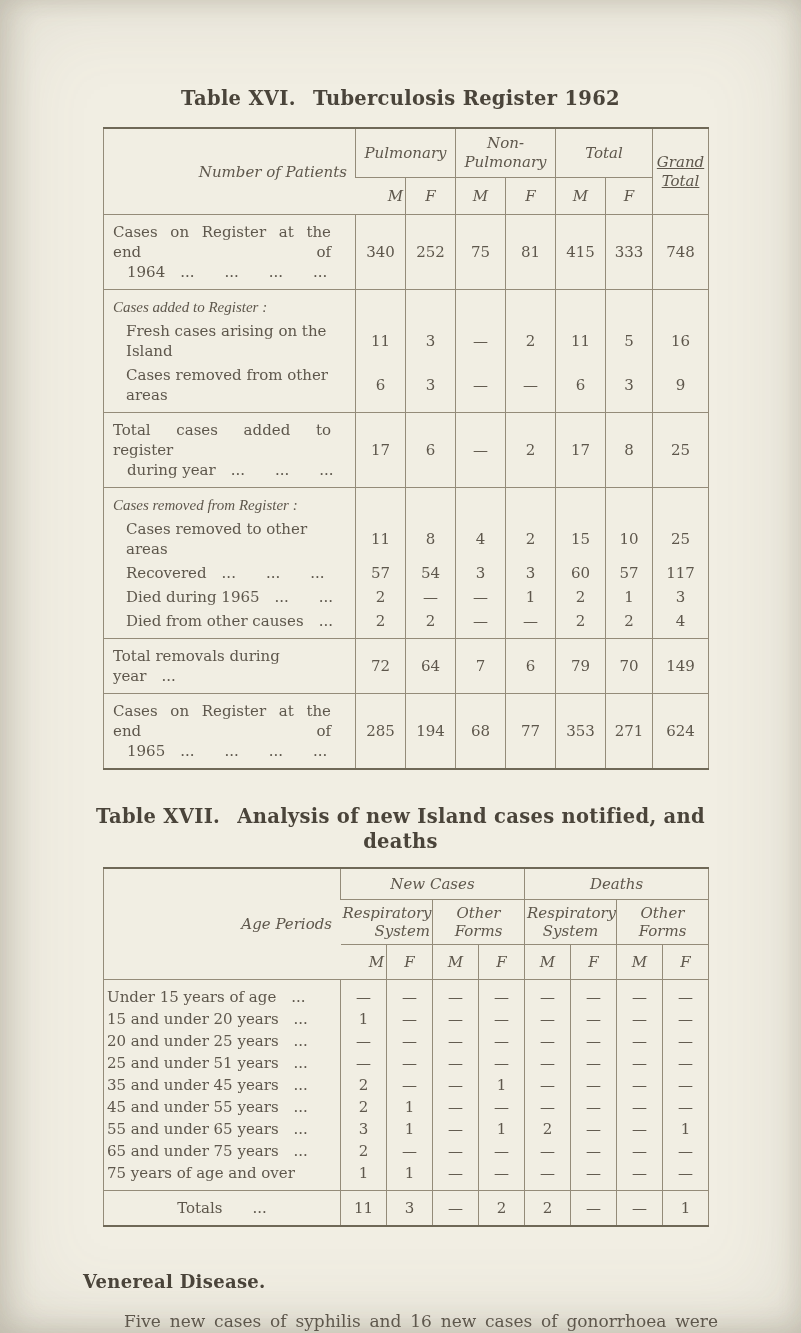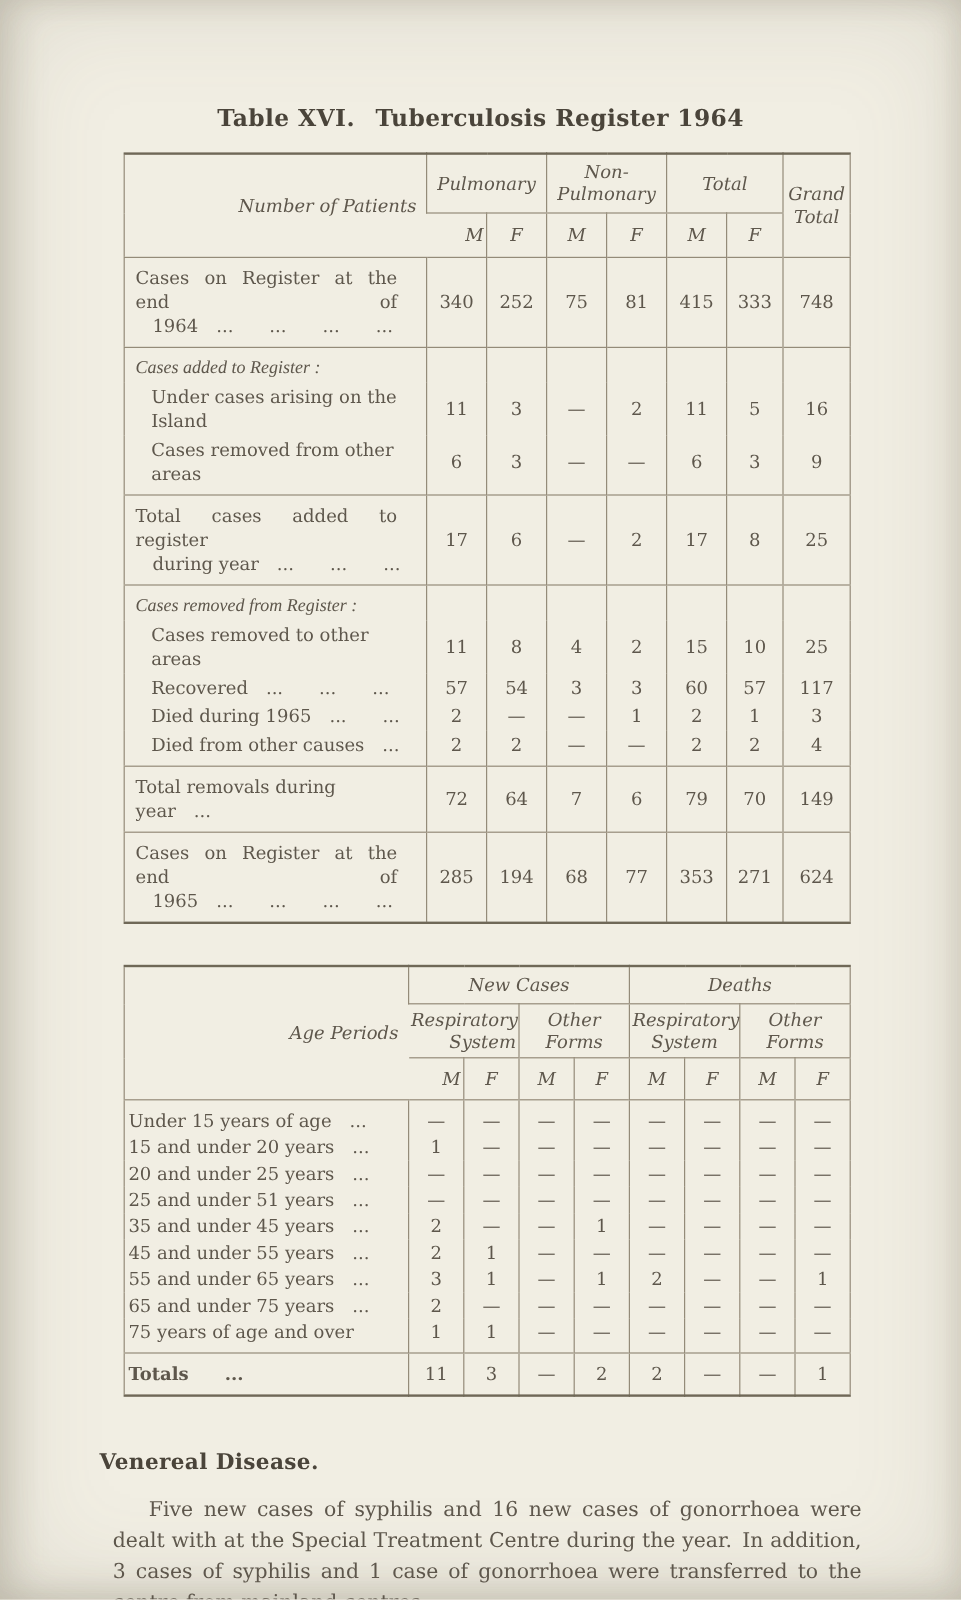--- a/index.html
+++ b/index.html
@@ -33,51 +33,51 @@
   }
   th,td{
     border-left:1px solid var(--line);
     font-weight:normal;font-size:15px;line-height:20px;
     text-align:center;vertical-align:middle;padding:2px 3px;color:var(--ink);
   }
   th:first-child,td:first-child{border-left:none;text-align:right;}
   thead th{font-style:italic;}
   th.c-group{border-bottom:1px solid var(--line);padding:5px 2px;line-height:19px;}
   th.c-label{padding:4px 8px;}
-  th.c-grand{padding:4px 2px;line-height:19px;}
+  th.c-grand{padding:4px 2px;line-height:19px;text-decoration:underline;}
   th.c-mf{padding:8px 2px;}
   td.lbl{text-align:left;padding-left:9px;padding-right:20px;}
   td.lbl.sub{padding-left:22px;}
   td.lbl.it{font-style:italic;font-family:Liberation Serif, serif;}
   .l1.just{text-align:justify;text-align-last:justify;padding-right:4px;}
   .l2{padding-left:14px;}
   tr.gs td{border-top:1px solid var(--line);}
   tr.pt td{padding-top:7px;}
   tr.pb td{padding-bottom:7px;}
-  td.lbl-center{font-weight:bold;}
+  td.lbl-center{text-align:center;}
   .h-title2{margin-top:34px;}
   .t-wrap2{margin-top:13px;}
   .t2 th.c-top{border-bottom:1px solid var(--line);padding:5px 2px;}
   .t2 th.c-sub{border-bottom:1px solid var(--line);padding:4px 2px;line-height:18px;}
   .t2 th.c-mf{padding:7px 2px;}
   .t2 td{line-height:20px;padding:1px 3px;}
   .section{margin-top:44px;}
   .sec-heading{
     font-weight:bold;font-size:18px;color:var(--heading_ink);
     margin:0 0 16px 83px;letter-spacing:.3px;
   }
   .prose{width:624px;margin:0 0 18px 94px;text-align:justify;font-size:17px;line-height:26px;}
   .prose.indent{text-indent:30px;}
 </style>
 </head>
 <body>
 
 <div class="page">
 
-  <div class="h-title">Table XVI.  Tuberculosis Register 1964</div>
+  <div class="h-title">Table XVI.  Tuberculosis Register 1962</div>
 
   <div class="t-wrap">
     <table class="tbl t1">
       <colgroup>
         <col style="width:252px">
           <col style="width:50px">
           <col style="width:50px">
         <col style="width:50px">
           <col style="width:50px">
           <col style="width:50px">
@@ -119,21 +119,21 @@
           <td class="lbl it">Cases added to Register :</td>
           <td></td>
           <td></td>
           <td></td>
           <td></td>
           <td></td>
           <td></td>
           <td></td>
         </tr>
         <tr>
-          <td class="lbl sub">Under cases arising on the Island</td>
+          <td class="lbl sub">Fresh cases arising on the Island</td>
           <td>11</td>
           <td>3</td>
           <td>—</td>
           <td>2</td>
           <td>11</td>
           <td>5</td>
           <td>16</td>
         </tr>
         <tr class="pb">
           <td class="lbl sub">Cases removed from other areas</td>
@@ -229,20 +229,21 @@
           <td>77</td>
           <td>353</td>
           <td>271</td>
           <td>624</td>
         </tr>
       </tbody>
     </table>
   </div>
 
   <div class="h-title h-title2">
+    <span style="display:block">Table XVII.  Analysis of new Island cases notified, and deaths</span>
   </div>
 
   <div class="t-wrap2">
     <table class="tbl t2">
       <colgroup>
         <col style="width:237px">
           <col style="width:46px">
           <col style="width:46px">
           <col style="width:46px">
           <col style="width:46px">

